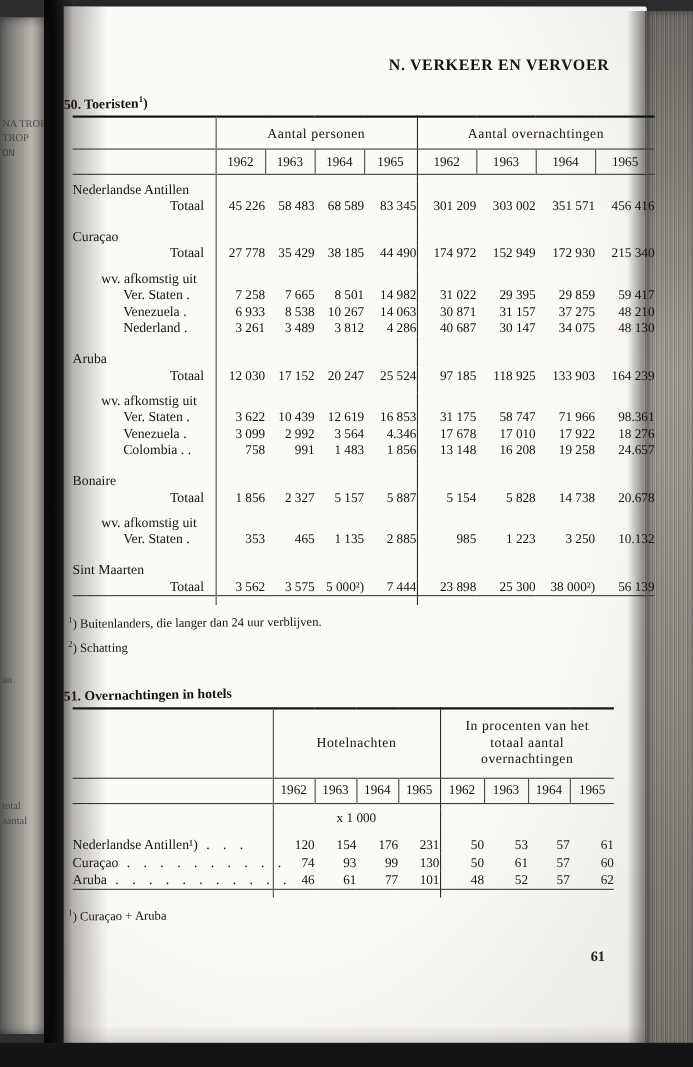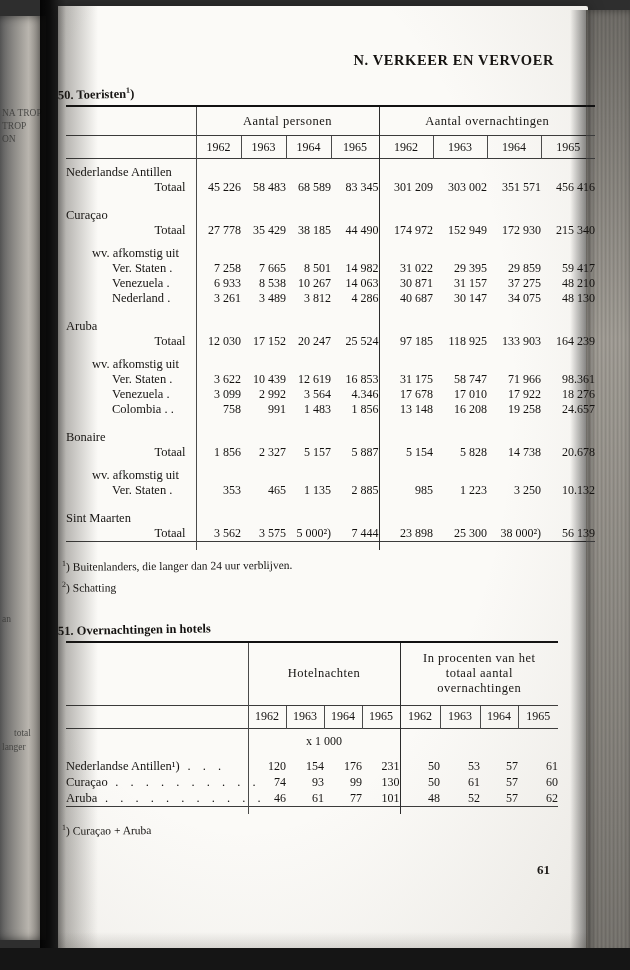--- a/index.html
+++ b/index.html
@@ -161,23 +161,23 @@
 </head>
 <body>
 
 <div id="page">
 
   <div class="surround"></div>
 
   <div class="left-page">
     <div class="ghost" style="top:92px;">NA  TROP</div>
     <div class="ghost" style="top:105px;">TROP</div>
-    <div class="ghost" style="top:118px;">ON</div>
-    <div class="ghost" style="top:712px;margin-left:12px;">total</div>
-    <div class="ghost" style="top:726px;">langer</div>
+    <div class="ghost" style="top:118px;font-family:Liberation Mono, monospace;">ON</div>
+    <div class="ghost" style="top:712px;">total</div>
+    <div class="ghost" style="top:726px;">aantal</div>
     <div class="ghost" style="top:598px;">an</div>
   </div>
 
   <div class="page-sheet"></div>
   <div class="scan-tint"></div>
   <div class="gutter"></div>
   <div class="page-curve"></div>
   <div class="page-bottom-curl"></div>
   <div class="fore-shadow"></div>
   <div class="fore-edge"></div>

